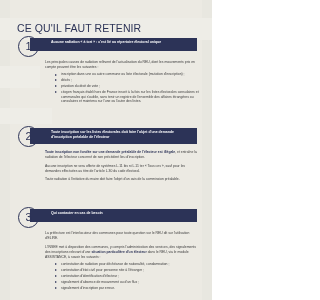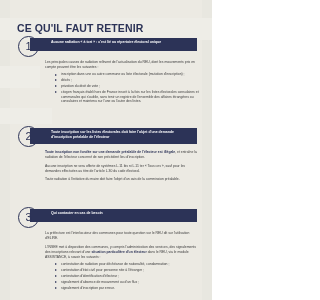--- a/index.html
+++ b/index.html
@@ -40,21 +40,21 @@
     height: 300px;
     background: #eceae3;
   }
 
   
   .doc-title {
     position: absolute;
     left: 17px;
     top: 22px;
     font-size: 10.5px;
-    font-weight: bold;
+    font-weight: normal;
     letter-spacing: 0.1px;
     color: #2c3357;
     white-space: nowrap;
   }
 
   
   .section {
     position: absolute;
     left: 0;
     width: 212px;

